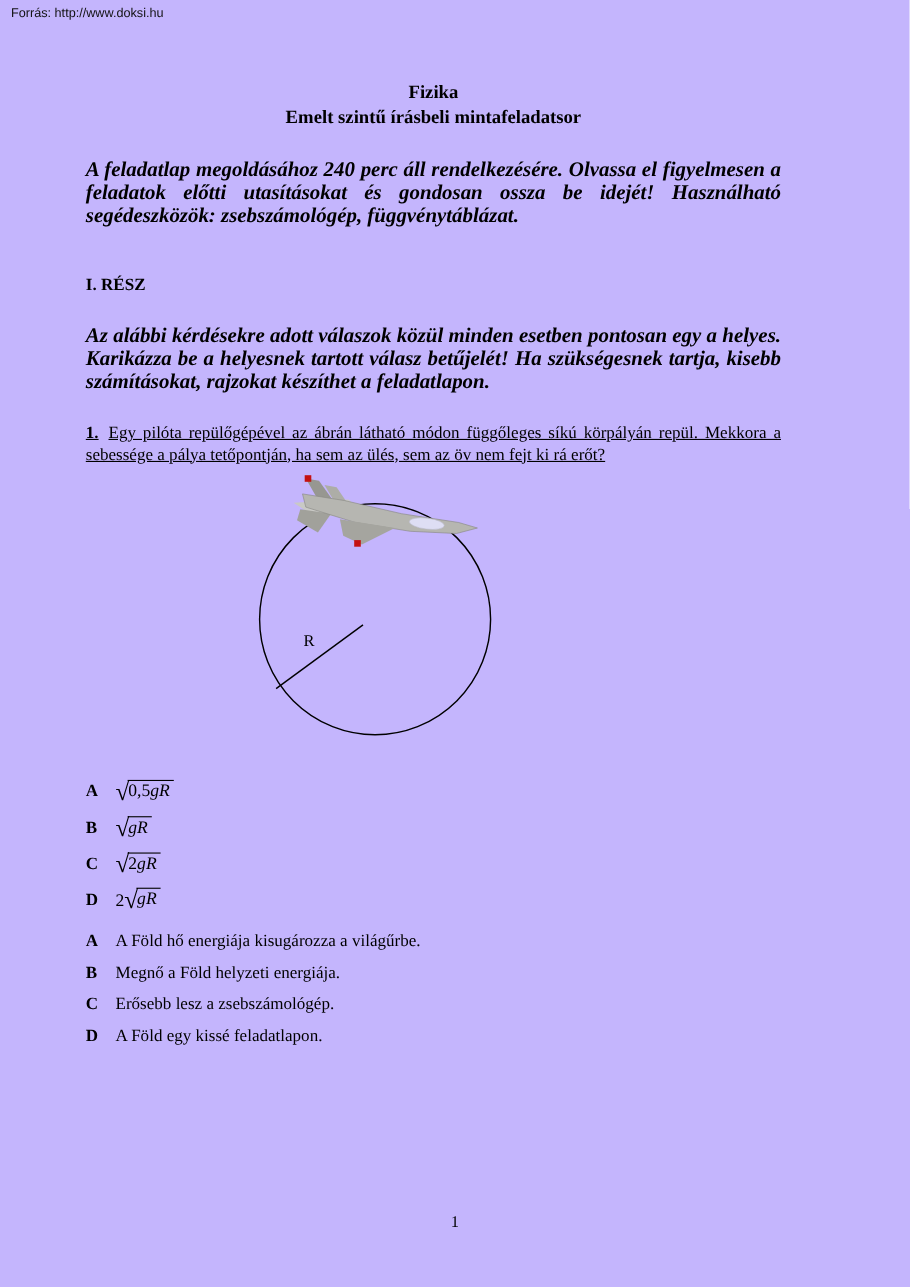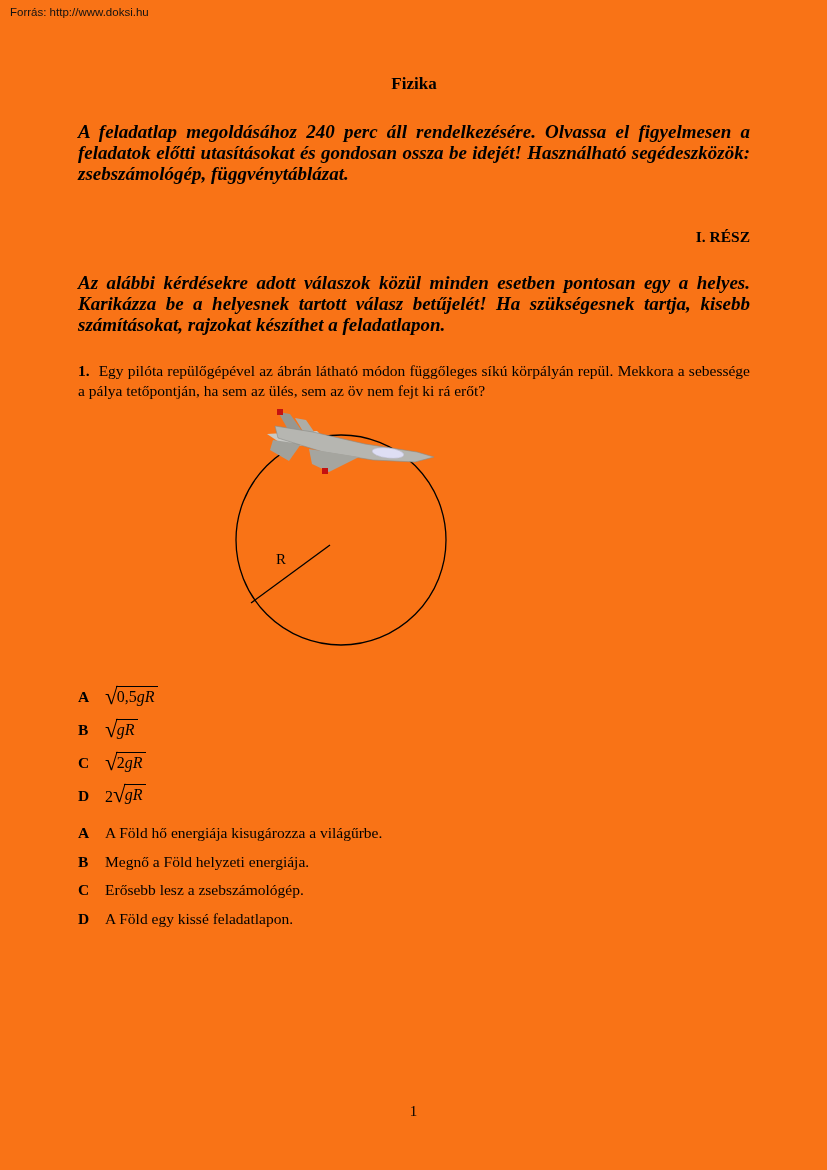--- a/index.html
+++ b/index.html
@@ -1,55 +1,56 @@
 <!DOCTYPE html>
 <html><head>
 <meta charset="utf-8">
 <style>
   * { box-sizing: border-box; }
   html, body { margin: 0; padding: 0; background: #ffffff; }
   .page {
     position: relative;
     width: 827px;
     height: 1170px;
-    background: #f97316;
+    background: #c4b5fd;
     color: #000;
     font-family: "Liberation Serif", serif;
     overflow: hidden;
   }
   .source-line {
     position: absolute;
     top: 6px;
     left: 10px;
     font-family: "Liberation Sans", sans-serif;
     font-size: 11.5px;
     color: #111;
   }
-  .content { padding: 72px 77px 0 78px; }
+  .content { padding: 72px 117px 0 78px; }
   .title-block { text-align: center; line-height: 23px; margin: 0; }
   .title-line { font-size: 17px; font-weight: bold; }
   .intro-par {
     margin: 26px 0 0 0;
     font-size: 19px;
     line-height: 21px;
     font-weight: bold;
     font-style: italic;
     text-align: justify;
   }
   .part-heading {
     margin: 44px 0 0 0;
-    text-align: right;
+    text-align: left;
     font-size: 15.5px;
     font-weight: bold;
   }
   .question {
     margin: 26px 0 0 0;
     font-size: 15.5px;
     line-height: 19.5px;
     text-align: justify;
+    text-decoration: underline;
   }
   .qnum { font-weight: bold; margin-right: 9px; }
   .figure-wrap { margin: 3px 0 0 102px; width: 460px; height: 268px; }
   .options-math { margin-top: 13px; }
   .opt-row {
     display: flex;
     align-items: center;
     margin-bottom: 8px;
     height: 25px;
     font-size: 16px;
@@ -90,20 +91,21 @@
 <body>
 
 <div class="page">
 
   <div class="source-line">Forrás: http://www.doksi.hu</div>
 
   <div class="content">
 
     <div class="title-block">
       <div class="title-line">Fizika</div>
+      <div class="title-line">Emelt szintű írásbeli mintafeladatsor</div>
     </div>
 
     <p class="intro-par">A feladatlap megoldásához 240 perc áll rendelkezésére. Olvassa el figyelmesen a feladatok előtti utasításokat és gondosan ossza be idejét! Használható segédeszközök: zsebszámológép, függvénytáblázat.</p>
 
     <div class="part-heading">I. RÉSZ</div>
 
     <p class="intro-par">Az alábbi kérdésekre adott válaszok közül minden esetben pontosan egy a helyes. Karikázza be a helyesnek tartott válasz betűjelét! Ha szükségesnek tartja, kisebb számításokat, rajzokat készíthet a feladatlapon.</p>
 
     <p class="question"><span class="qnum">1.</span><span>Egy pilóta repülőgépével az ábrán látható módon függőleges síkú körpályán repül. Mekkora a sebessége a pálya tetőpontján, ha sem az ülés, sem az öv nem fejt ki rá erőt?</span></p>
 

